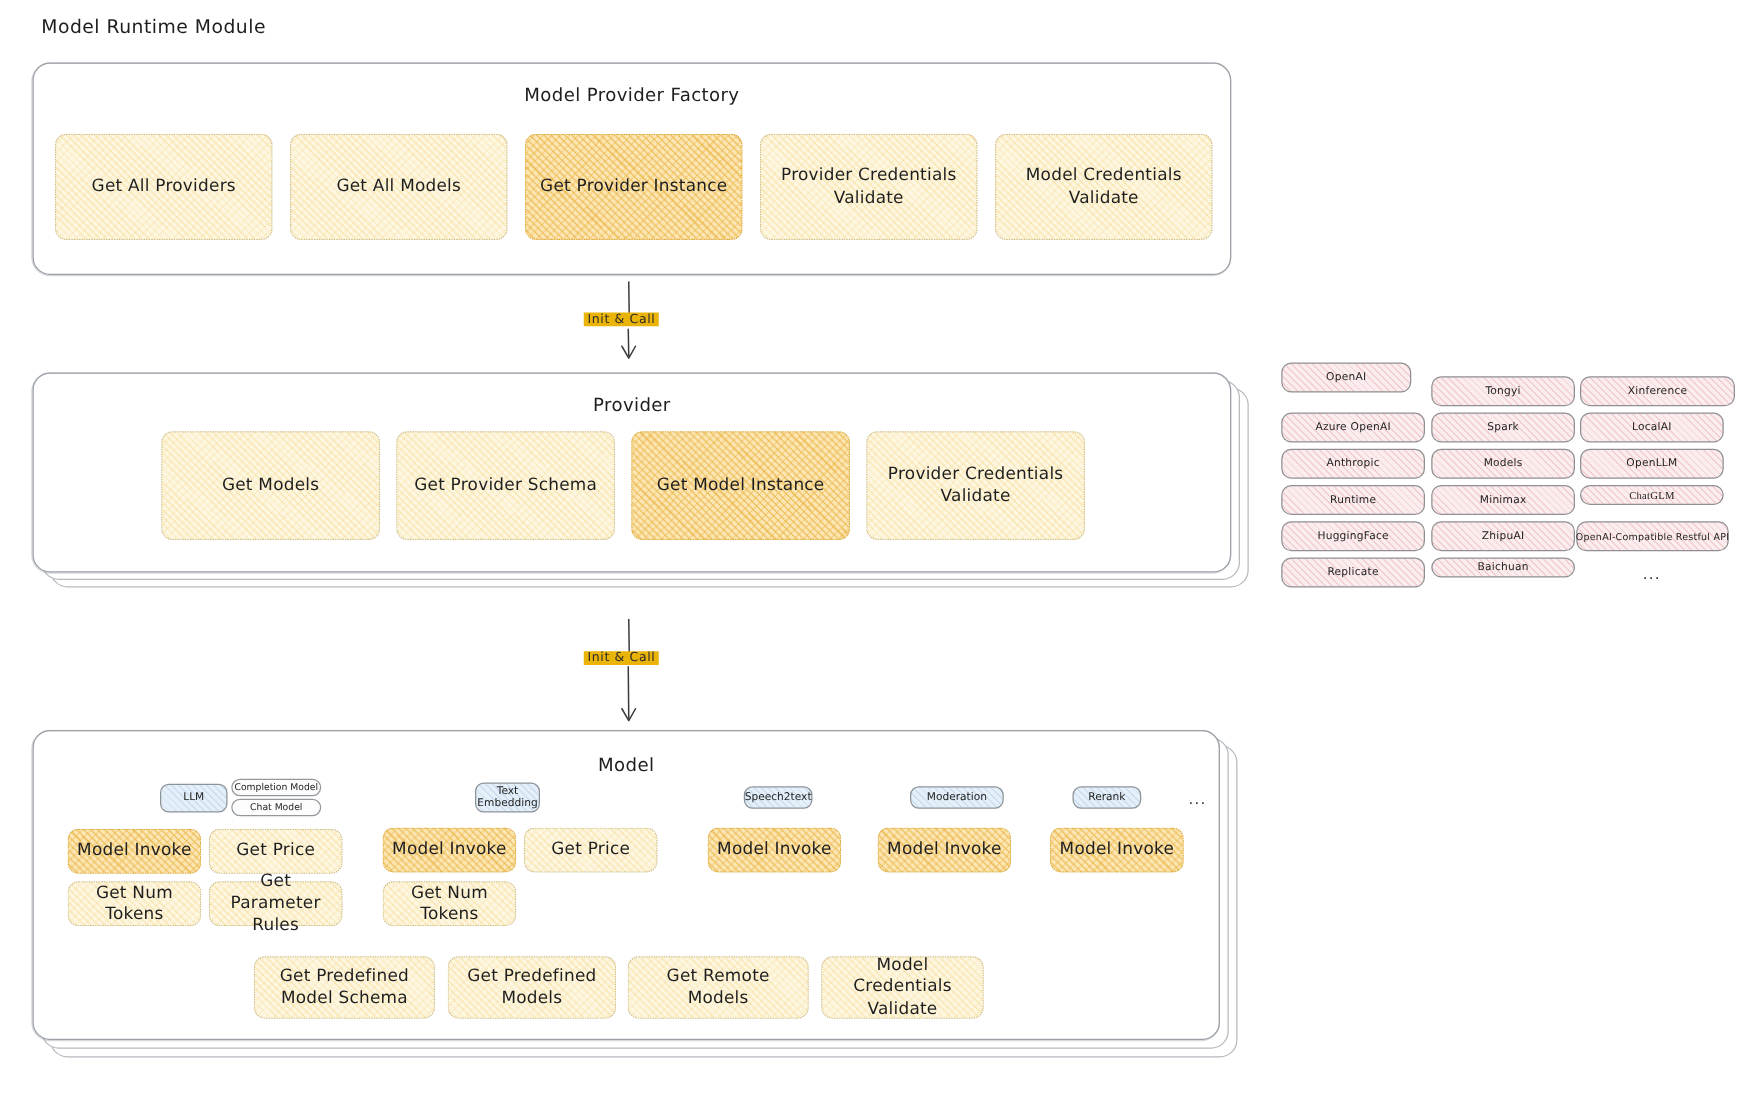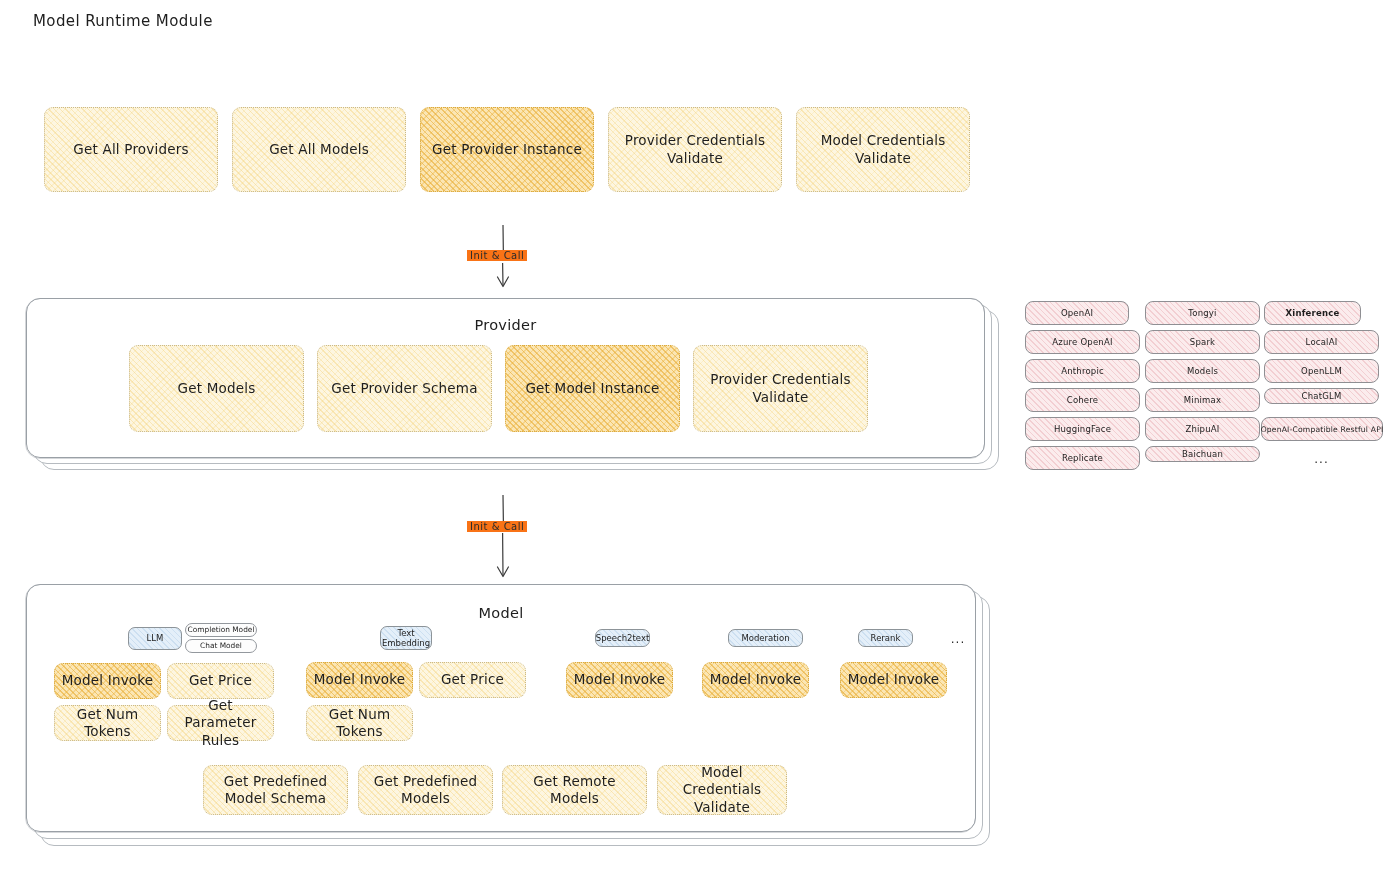--- a/index.html
+++ b/index.html
@@ -144,31 +144,34 @@
   }
 
   
   .arrow-wrap{position:absolute;}
   .arrow-label{
     position:absolute;
     font-size:10px;
     letter-spacing:.5px;
     color:#2b2b2b;
     white-space:nowrap;
-    background:#f97316;
+    background:#eab308;
     padding:0 3px;
   }
 </style>
 </head>
 <body>
 
 <div class="stage">
 
   <div class="sketch-title" style="left:33px;top:12px;">Model Runtime Module</div>
 
+  <div class="panel" style="left:26px;top:50px;width:959px;height:170px;">
+    <div class="panel-label" style="top:18px;">Model Provider Factory</div>
+  </div>
 
   <div class="opbox" style="left:232px;top:107px;width:174px;height:85px;">Get All Models</div>
   <div class="opbox" style="left:44px;top:107px;width:174px;height:85px;">Get All Providers</div>
   <div class="opbox hi" style="left:420px;top:107px;width:174px;height:85px;">Get Provider Instance</div>
   <div class="opbox" style="left:608px;top:107px;width:174px;height:85px;">Provider Credentials Validate</div>
   <div class="opbox" style="left:796px;top:107px;width:174px;height:85px;">Model Credentials Validate</div>
 
   <div class="arrow-wrap" style="left:480px;top:225px;width:46px;height:68px;">
     <svg width="46" height="68" viewBox="0 0 46 68">
       <path d="M23 0 L23.4 30 M22.6 38 L23 60" stroke="#3a3a3a" stroke-width="1.2" fill="none"></path>
@@ -181,38 +184,38 @@
   <div class="stack-layer" style="left:33px;top:304px;width:959px;height:160px;"></div>
   <div class="panel" style="left:26px;top:298px;width:959px;height:160px;">
     <div class="panel-label" style="top:18px;">Provider</div>
   </div>
 
   <div class="opbox" style="left:129px;top:345px;width:175px;height:87px;">Get Models</div>
   <div class="opbox" style="left:317px;top:345px;width:175px;height:87px;">Get Provider Schema</div>
   <div class="opbox hi" style="left:505px;top:345px;width:175px;height:87px;">Get Model Instance</div>
   <div class="opbox" style="left:693px;top:345px;width:175px;height:87px;">Provider Credentials Validate</div>
 
-  <div class="chip" style="left:1025px;top:301px;width:104px;height:24px;text-align:right;">OpenAI</div>
+  <div class="chip" style="left:1025px;top:290px;width:104px;height:24px;text-align:right;">OpenAI</div>
   <div class="chip" style="left:1025px;top:330px;width:115px;height:24px;">Azure OpenAI</div>
   <div class="chip" style="left:1025px;top:359px;width:115px;height:24px;">Anthropic</div>
-  <div class="chip" style="left:1025px;top:388px;width:115px;height:24px;">Cohere</div>
+  <div class="chip" style="left:1025px;top:388px;width:115px;height:24px;">Runtime</div>
   <div class="chip" style="left:1025px;top:417px;width:115px;height:24px;">HuggingFace</div>
   <div class="chip" style="left:1025px;top:446px;width:115px;height:24px;">Replicate</div>
 
   <div class="chip" style="left:1145px;top:301px;width:115px;height:24px;">Tongyi</div>
   <div class="chip" style="left:1145px;top:330px;width:115px;height:24px;">Spark</div>
   <div class="chip" style="left:1145px;top:359px;width:115px;height:24px;">Models</div>
   <div class="chip" style="left:1145px;top:388px;width:115px;height:24px;">Minimax</div>
   <div class="chip" style="left:1145px;top:417px;width:115px;height:24px;">ZhipuAI</div>
   <div class="chip" style="left:1145px;top:446px;width:115px;height:16px;">Baichuan</div>
 
-  <div class="chip" style="left:1264px;top:301px;width:97px;height:24px;font-weight:bold;">Xinference</div>
+  <div class="chip" style="left:1264px;top:301px;width:124px;height:24px;">Xinference</div>
   <div class="chip" style="left:1264px;top:330px;width:115px;height:24px;">LocalAI</div>
   <div class="chip" style="left:1264px;top:359px;width:115px;height:24px;">OpenLLM</div>
-  <div class="chip" style="left:1264px;top:388px;width:115px;height:16px;">ChatGLM</div>
+  <div class="chip" style="left:1264px;top:388px;width:115px;height:16px;font-family:Liberation Serif, serif;">ChatGLM</div>
   <div class="chip" style="left:1261px;top:417px;width:122px;height:24px;font-size:7.6px;">OpenAI-Compatible Restful API</div>
   <div class="ellipsis" style="left:1264px;top:452px;width:115px;">...</div>
 
   <div class="arrow-wrap" style="left:480px;top:495px;width:46px;height:88px;">
     <svg width="46" height="88" viewBox="0 0 46 88">
       <path d="M23 0 L23.4 28 M22.6 38 L23 80" stroke="#3a3a3a" stroke-width="1.2" fill="none"></path>
       <path d="M17.5 72 L23 81.5 L28.4 72" stroke="#3a3a3a" stroke-width="1.2" fill="none" stroke-linecap="round" stroke-linejoin="round"></path>
     </svg>
     <div class="arrow-label" style="left:-13px;top:26px;">Init &amp; Call</div>
   </div>

